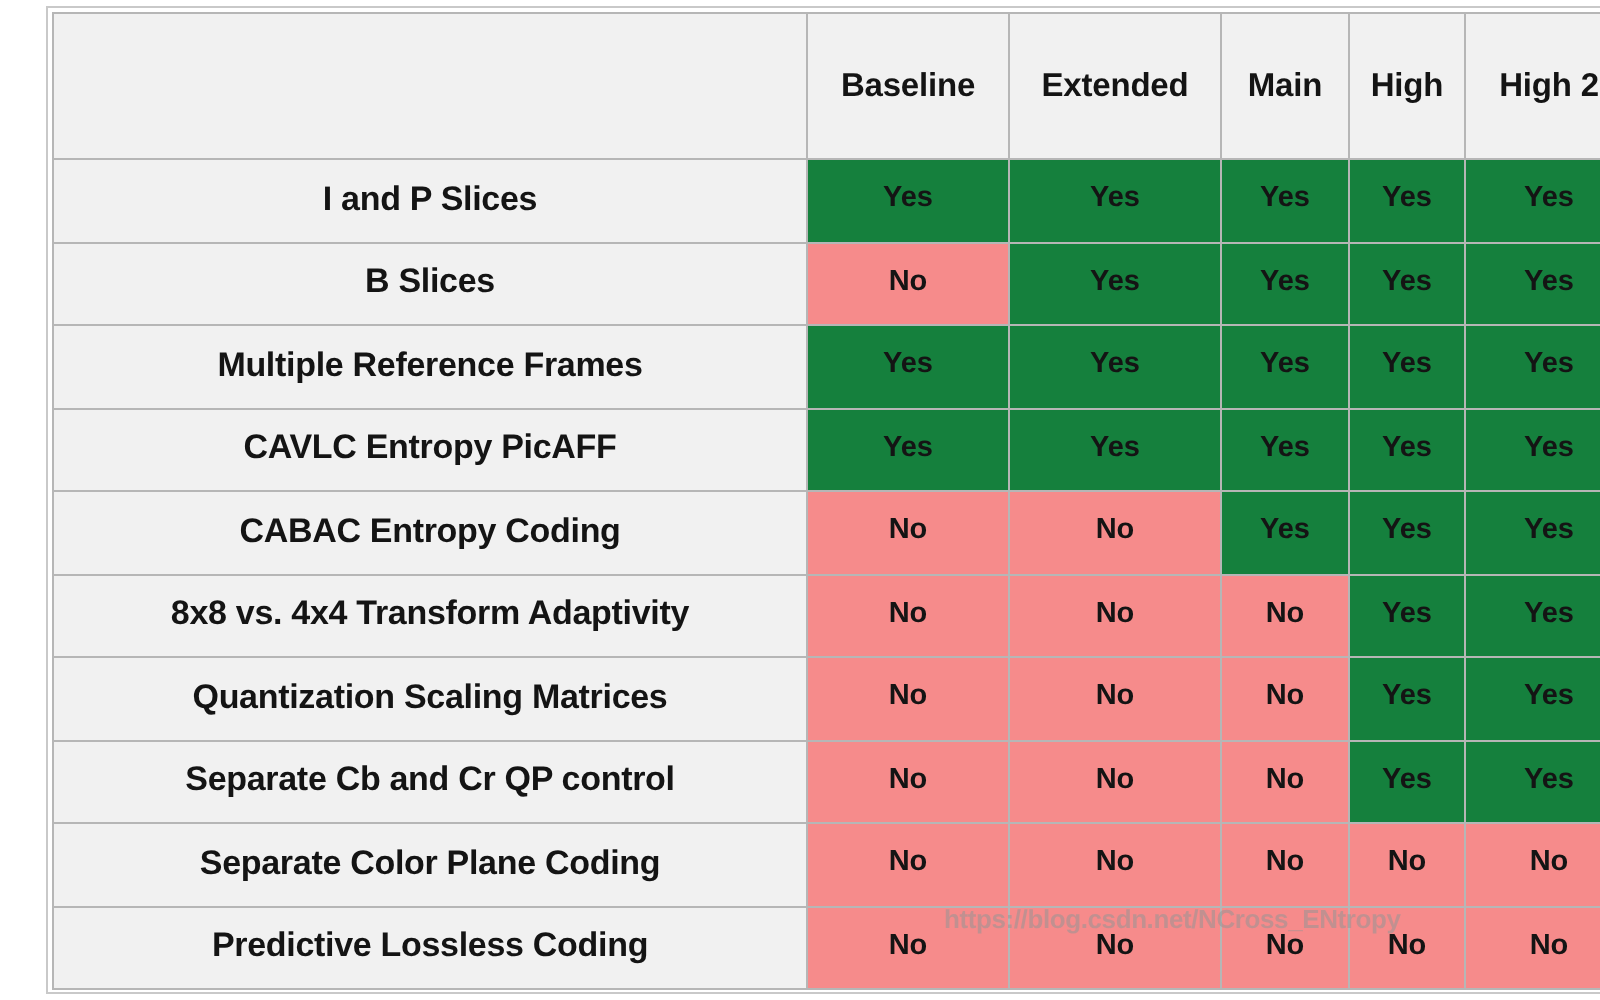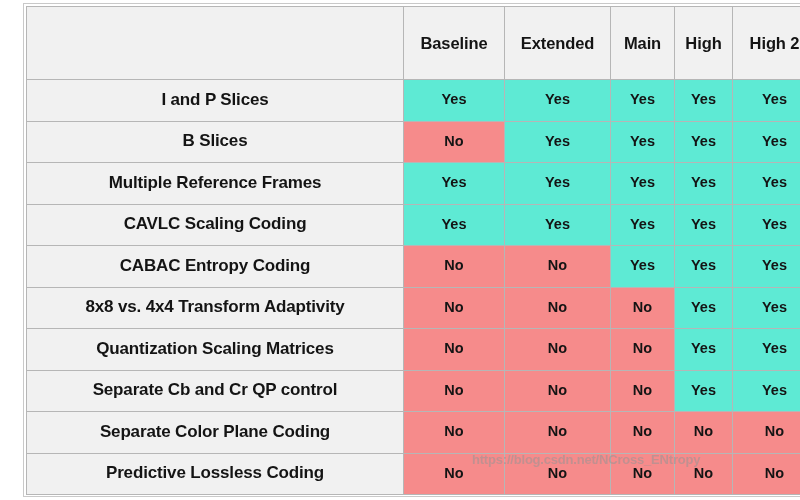--- a/index.html
+++ b/index.html
@@ -83,21 +83,21 @@
   td.feature-cell {
     font-size: 17px;
     letter-spacing: -0.15px;
     padding: 0 8px;
   }
 
   td.val {
     font-size: 14.5px;
     font-weight: normal;
   }
-  td.val.yes { background: #5eead4; }
+  td.val.yes { background: #15803d; }
   td.val.no  { background: #f68b8b; }
 
   
   #watermark {
     position: absolute;
     left: 452px;
     top: 452px;
     width: 345px;
     font-family: "Liberation Sans", sans-serif;
     font-size: 13px;
@@ -151,21 +151,21 @@
       </tr>
       <tr>
         <td class="feature-cell">Multiple Reference Frames</td>
         <td class="val yes">Yes</td>
         <td class="val yes">Yes</td>
         <td class="val yes">Yes</td>
         <td class="val yes">Yes</td>
         <td class="val yes">Yes</td>
       </tr>
       <tr>
-        <td class="feature-cell">CAVLC Scaling Coding</td>
+        <td class="feature-cell">CAVLC Entropy PicAFF</td>
         <td class="val yes">Yes</td>
         <td class="val yes">Yes</td>
         <td class="val yes">Yes</td>
         <td class="val yes">Yes</td>
         <td class="val yes">Yes</td>
       </tr>
       <tr>
         <td class="feature-cell">CABAC Entropy Coding</td>
         <td class="val no">No</td>
         <td class="val no">No</td>

